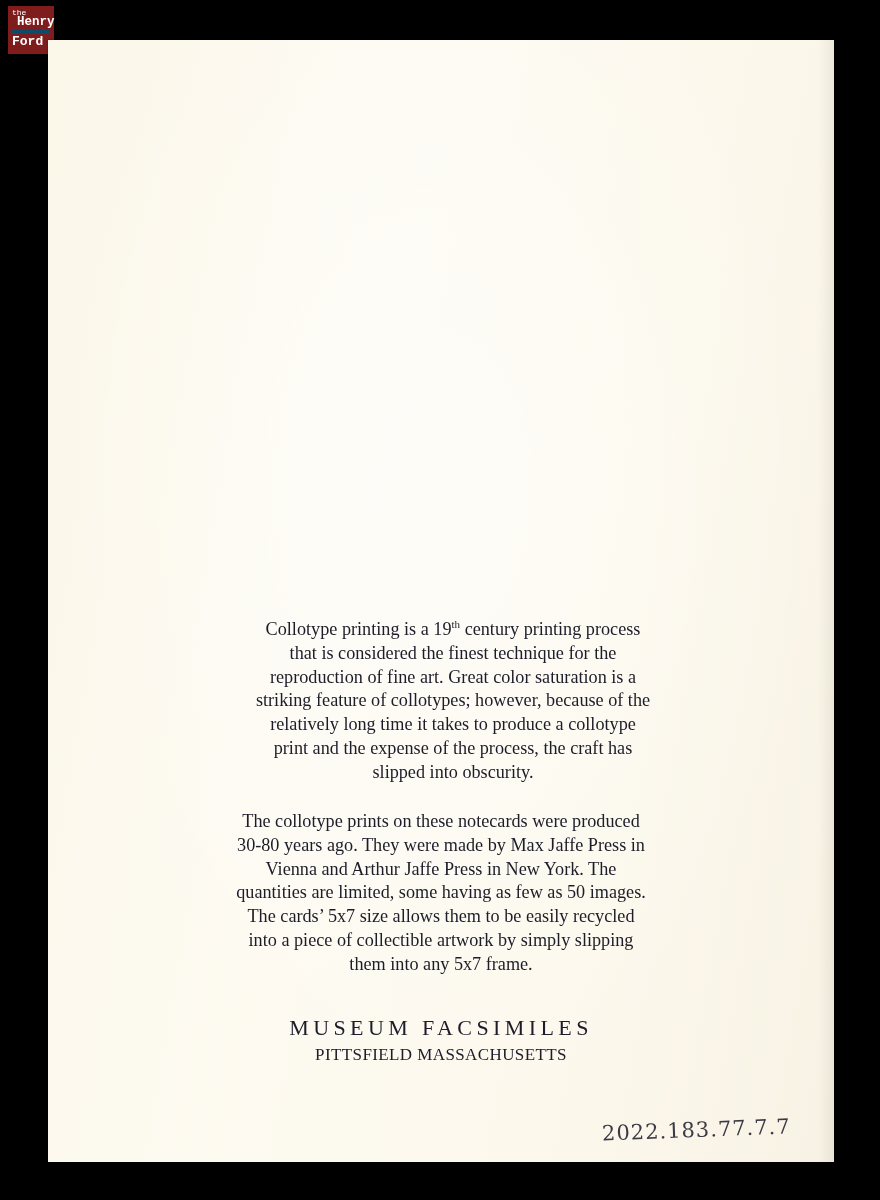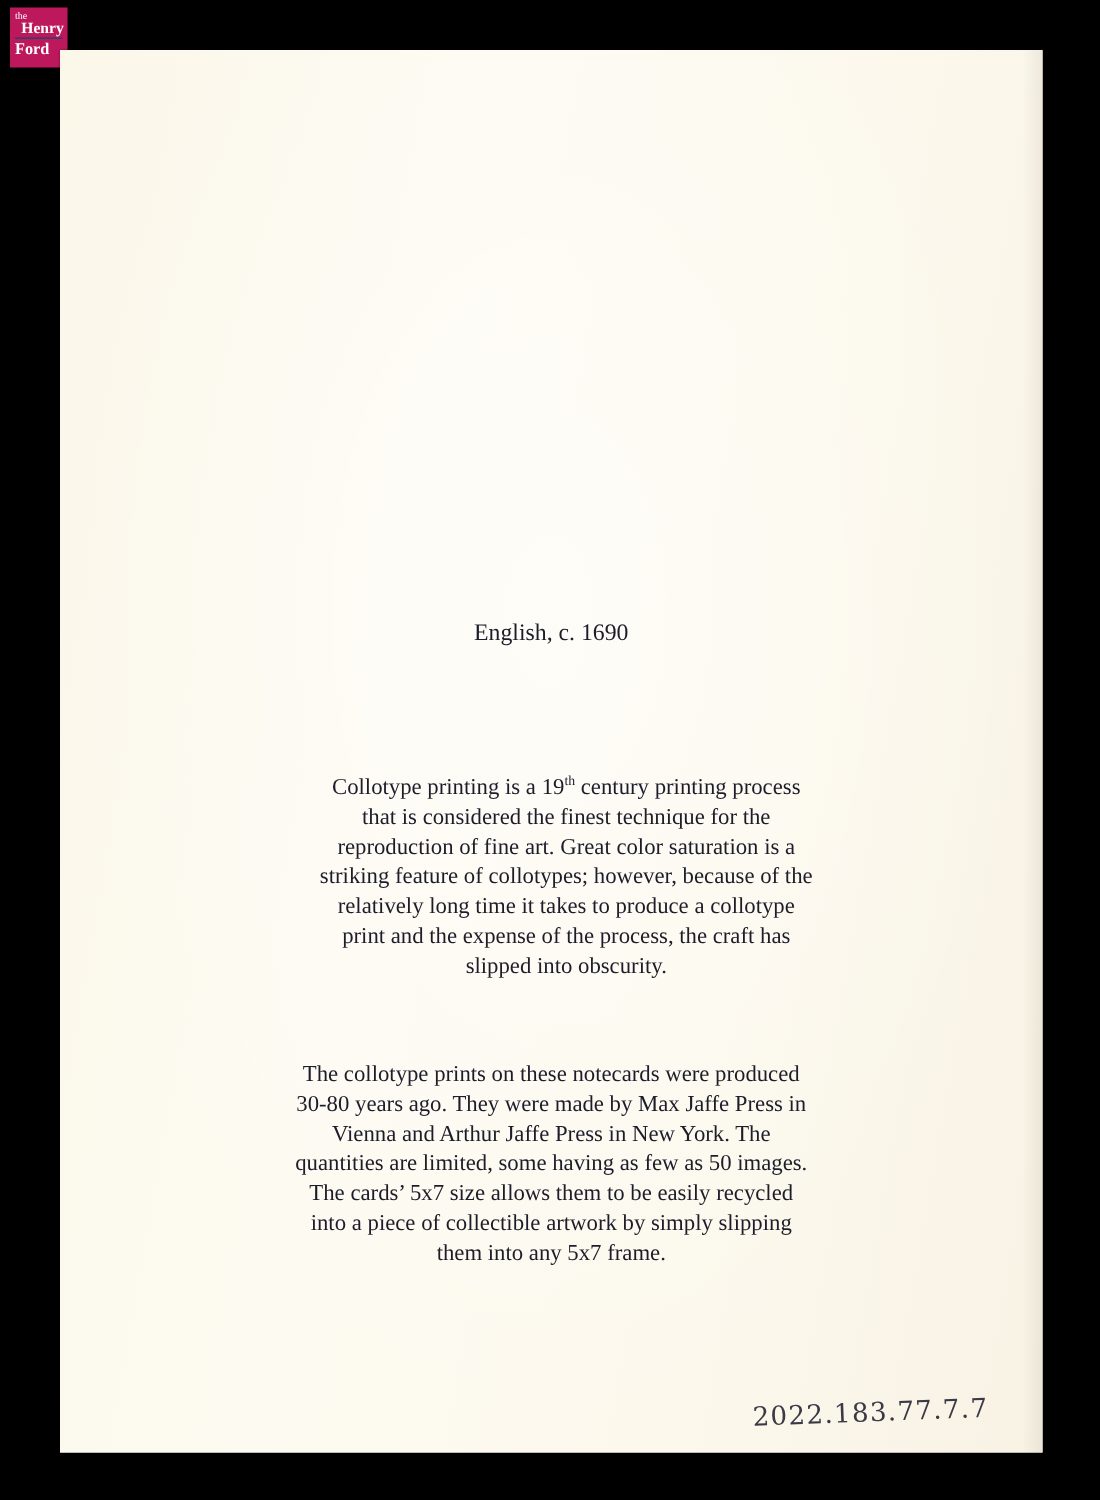--- a/index.html
+++ b/index.html
@@ -20,23 +20,23 @@
     background: #000000;
   }
 
   
   .logo {
     position: absolute;
     left: 8px;
     top: 6px;
     width: 46px;
     height: 48px;
-    background: #be185d;
+    background: #7f1d1d;
     color: #ffffff;
-    font-family: Liberation Serif, serif;
+    font-family: Liberation Mono, monospace;
     line-height: 1;
     box-sizing: border-box;
     padding: 3px 4px 0 4px;
   }
   .logo .the {
     font-size: 8px;
     display: block;
     letter-spacing: 0px;
   }
   .logo .henry {
@@ -44,21 +44,21 @@
     display: block;
     font-weight: bold;
     margin-top: -1px;
     margin-left: 5px;
   }
   .logo .ford {
     font-size: 13px;
     display: block;
     font-weight: bold;
     margin-top: 1px;
-    border-top: 1px solid #0c4a6e;
+    border-top: 4px solid #0c4a6e;
     padding-top: 1px;
   }
 
   
   .card {
     position: absolute;
     left: 48px;
     top: 40px;
     width: 786px;
     height: 1122px;
@@ -120,21 +120,21 @@
     right: 0;
     text-align: center;
     font-size: 18.2px;
     line-height: 23.8px;
   }
   .para p {
     margin: 0 auto;
     width: 400px;
   }
   #para-1 { top: 578px; padding-left: 24px; }
-  #para-2 { top: 808px; }
+  #para-2 { top: 770px; }
   #para-2 p { width: 412px; }
 
   sup {
     font-size: 11px;
     vertical-align: super;
     line-height: 0;
   }
 
   .footer {
     position: absolute;
@@ -174,32 +174,35 @@
   <div class="logo">
     <span class="the">the</span>
     <span class="henry">Henry</span>
     <span class="ford">Ford</span>
   </div>
 
   <div class="card">
     <div class="content">
 
       <div class="title-block">
-        <div class="t-sub">English, c. 1690</div>
       </div>
 
       <div class="para" id="para-1">
         <p>
           <span>Collotype printing is a 19</span><sup>th</sup><span> century printing process that is considered the finest technique for the reproduction of fine art. Great color saturation is a striking feature of collotypes; however, because of the relatively long time it takes to produce a collotype print and the expense of the process, the craft has slipped into obscurity.</span>
         </p>
       </div>
 
       <div class="para" id="para-2">
         <p>The collotype prints on these notecards were produced 30-80 years ago. They were made by Max Jaffe Press in Vienna and Arthur Jaffe Press in New York. The quantities are limited, some having as few as 50 images. The cards’ 5x7 size allows them to be easily recycled into a piece of collectible artwork by simply slipping them into any 5x7 frame.</p>
       </div>
 
+      <div class="footer">
+        <div class="f-main">MUSEUM FACSIMILES</div>
+        <div class="f-sub">PITTSFIELD MASSACHUSETTS</div>
+      </div>
 
       <div class="accession">2022.183.77.7.7</div>
 
     </div>
   </div>
 
 </div>
 
 </body></html>

